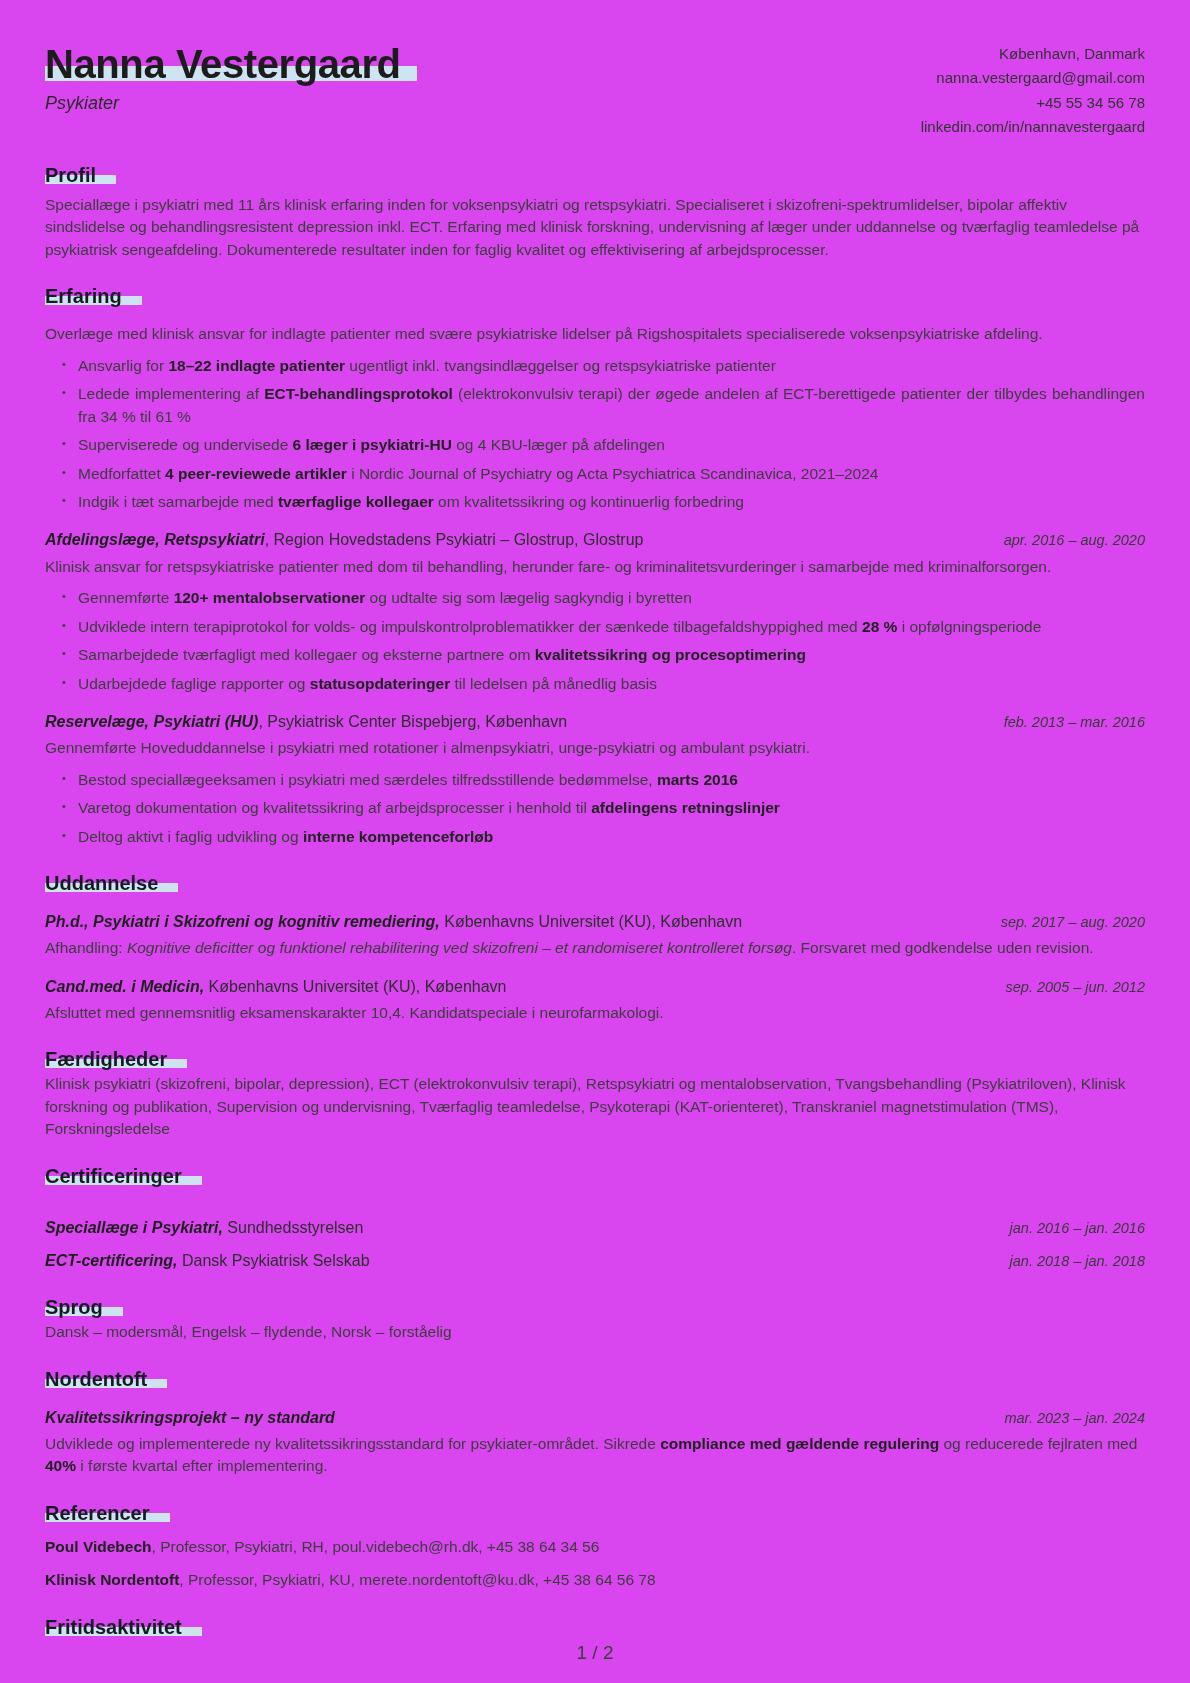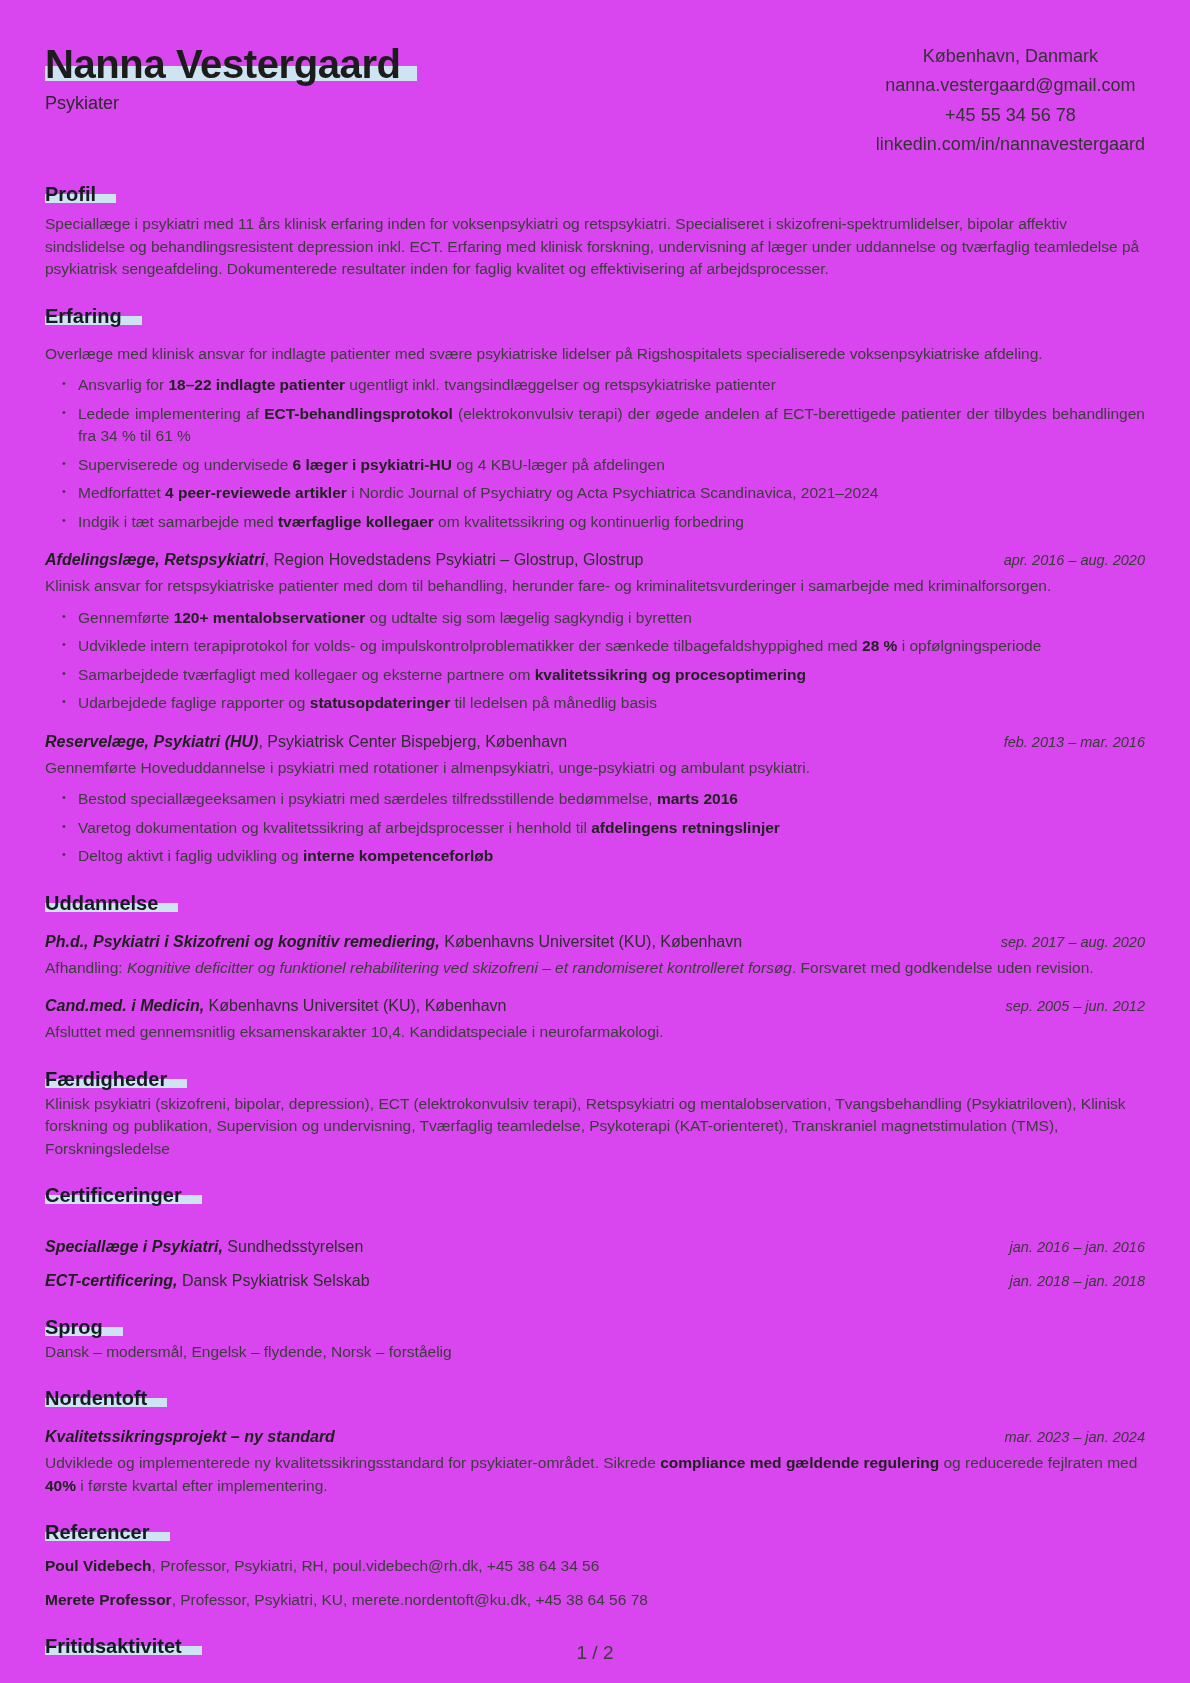--- a/index.html
+++ b/index.html
@@ -12,22 +12,22 @@
   }
   
   .header { display:flex; justify-content:space-between; align-items:flex-start; }
   .name {
     font-size:40px; font-weight:700; color:#1c1c1c; line-height:1.12; letter-spacing:-0.4px;
   }
   .hl-name {
     background:linear-gradient(to bottom, transparent 54%, #cfe4f2 54%, #cfe4f2 88%, transparent 88%);
     padding-right:16px;
   }
-  .subtitle { font-size:18px; color:#2a2a2a; margin-top:3px; }
-  .contact { text-align:center; font-size:18px; line-height:1.63; color:#333333; }
+  .subtitle { font-style:italic; font-size:18px; color:#2a2a2a; margin-top:3px; }
+  .contact { text-align:right; font-size:15px; line-height:1.63; color:#333333; }
   
   .section { margin-top:23px; }
   .section-heading {
     font-size:20px; font-weight:700; color:#151c21; line-height:1.2; margin:0;
   }
   .hl {
     background:linear-gradient(to bottom, transparent 52%, #cfe4f2 52%, #cfe4f2 90%, transparent 90%);
     padding-right:20px;
   }
   .section-body { margin-top:2px; }
@@ -174,21 +174,21 @@
         <div class="entry-title"><span class="ti">Kvalitetssikringsprojekt – ny standard</span></div>
         <div class="entry-dates">mar. 2023 – jan. 2024</div>
       </div>
       <div class="entry-summary"><span>Udviklede og implementerede ny kvalitetssikringsstandard for psykiater-området. Sikrede </span><b>compliance med gældende regulering</b><span> og reducerede fejlraten med </span><b>40%</b><span> i første kvartal efter implementering.</span></div>
     </div>
   </div>
 
   <div class="section">
     <h2 class="section-heading"><span class="hl">Referencer</span></h2>
     <div class="ref-line"><b>Poul Videbech</b><span>, Professor, Psykiatri, RH, poul.videbech@rh.dk, +45 38 64 34 56</span></div>
-    <div class="ref-line"><b>Merete Professor</b><span>, Professor, Psykiatri, KU, merete.nordentoft@ku.dk, +45 38 64 56 78</span></div>
+    <div class="ref-line"><b>Klinisk Nordentoft</b><span>, Professor, Psykiatri, KU, merete.nordentoft@ku.dk, +45 38 64 56 78</span></div>
   </div>
 
   <div class="section">
     <h2 class="section-heading"><span class="hl">Fritidsaktivitet</span></h2>
 
     <div class="entry">
       <div class="entry-head">
         <div class="entry-title"></div>
 
       </div>

